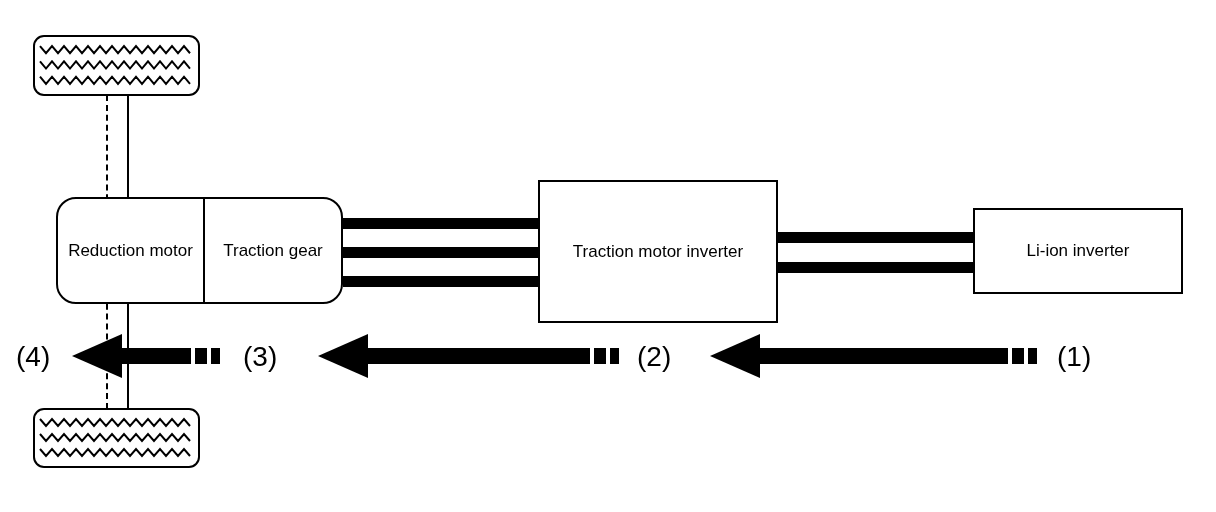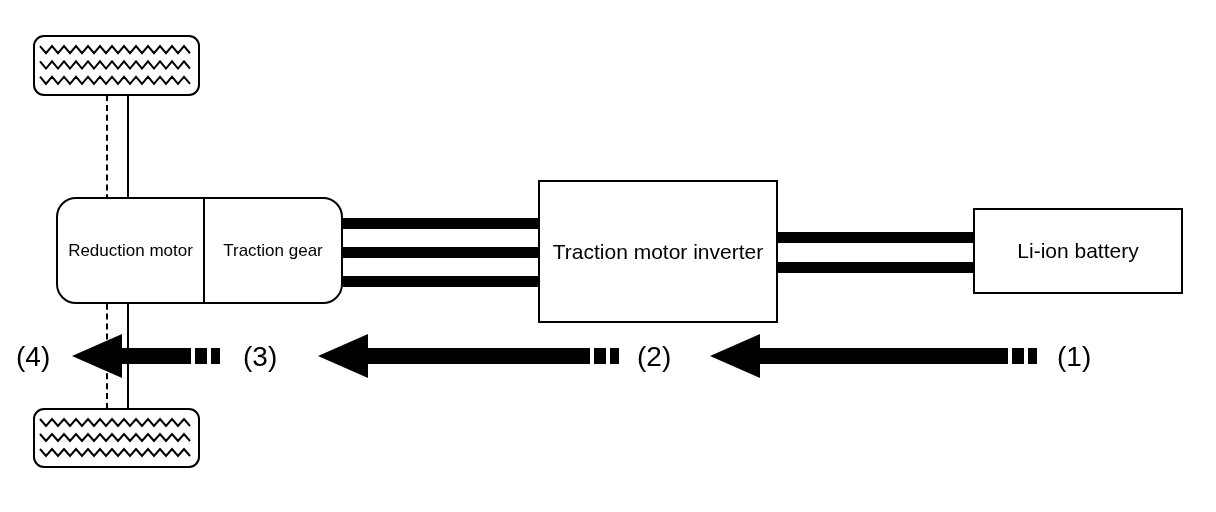--- a/index.html
+++ b/index.html
@@ -29,21 +29,21 @@
   }
   .unit .cell {
     display:flex; align-items:center; justify-content:center;
     font-size:17px; text-align:center; box-sizing:border-box;
   }
   .unit .cell-left  { width:147px; border-right:2px solid var(--ink); }
   .unit .cell-right { flex:1; }
   .box {
     position:absolute; box-sizing:border-box; border:2px solid var(--ink);
     background:var(--paper); display:flex; align-items:center; justify-content:center;
-    font-size:21px; text-align:right; z-index:2;
+    font-size:17px; text-align:right; z-index:2;
   }
   #inverter { left:538px; top:180px; width:240px; height:143px; }
   #battery  { left:973px; top:208px; width:210px; height:86px; }
   
   .cable { position:absolute; height:11px; background:var(--ink); z-index:1; }
   
   .arrow { position:absolute; top:334px; height:44px; display:flex; align-items:center; z-index:3; }
   .arrow .head {
     width:0; height:0;
     border-top:22px solid transparent; border-bottom:22px solid transparent;
@@ -93,21 +93,21 @@
     <div class="cell cell-right">
       <span>Traction gear</span>
     </div>
   </div>
 
   <div class="box" id="inverter">
     <span>Traction motor inverter</span>
   </div>
 
   <div class="box" id="battery">
-    <span>Li-ion battery</span>
+    <span>Li-ion inverter</span>
   </div>
 
   <div id="cables-motor-inverter">
       <div class="cable" style="left: 343px; width: 195px; top: 218px;"></div>
       <div class="cable" style="left: 343px; width: 195px; top: 247px;"></div>
       <div class="cable" style="left: 343px; width: 195px; top: 276px;"></div>
     </div>
   <div id="cables-inverter-battery">
       <div class="cable" style="left: 777px; width: 196px; top: 232px;"></div>
       <div class="cable" style="left: 777px; width: 196px; top: 262px;"></div>

